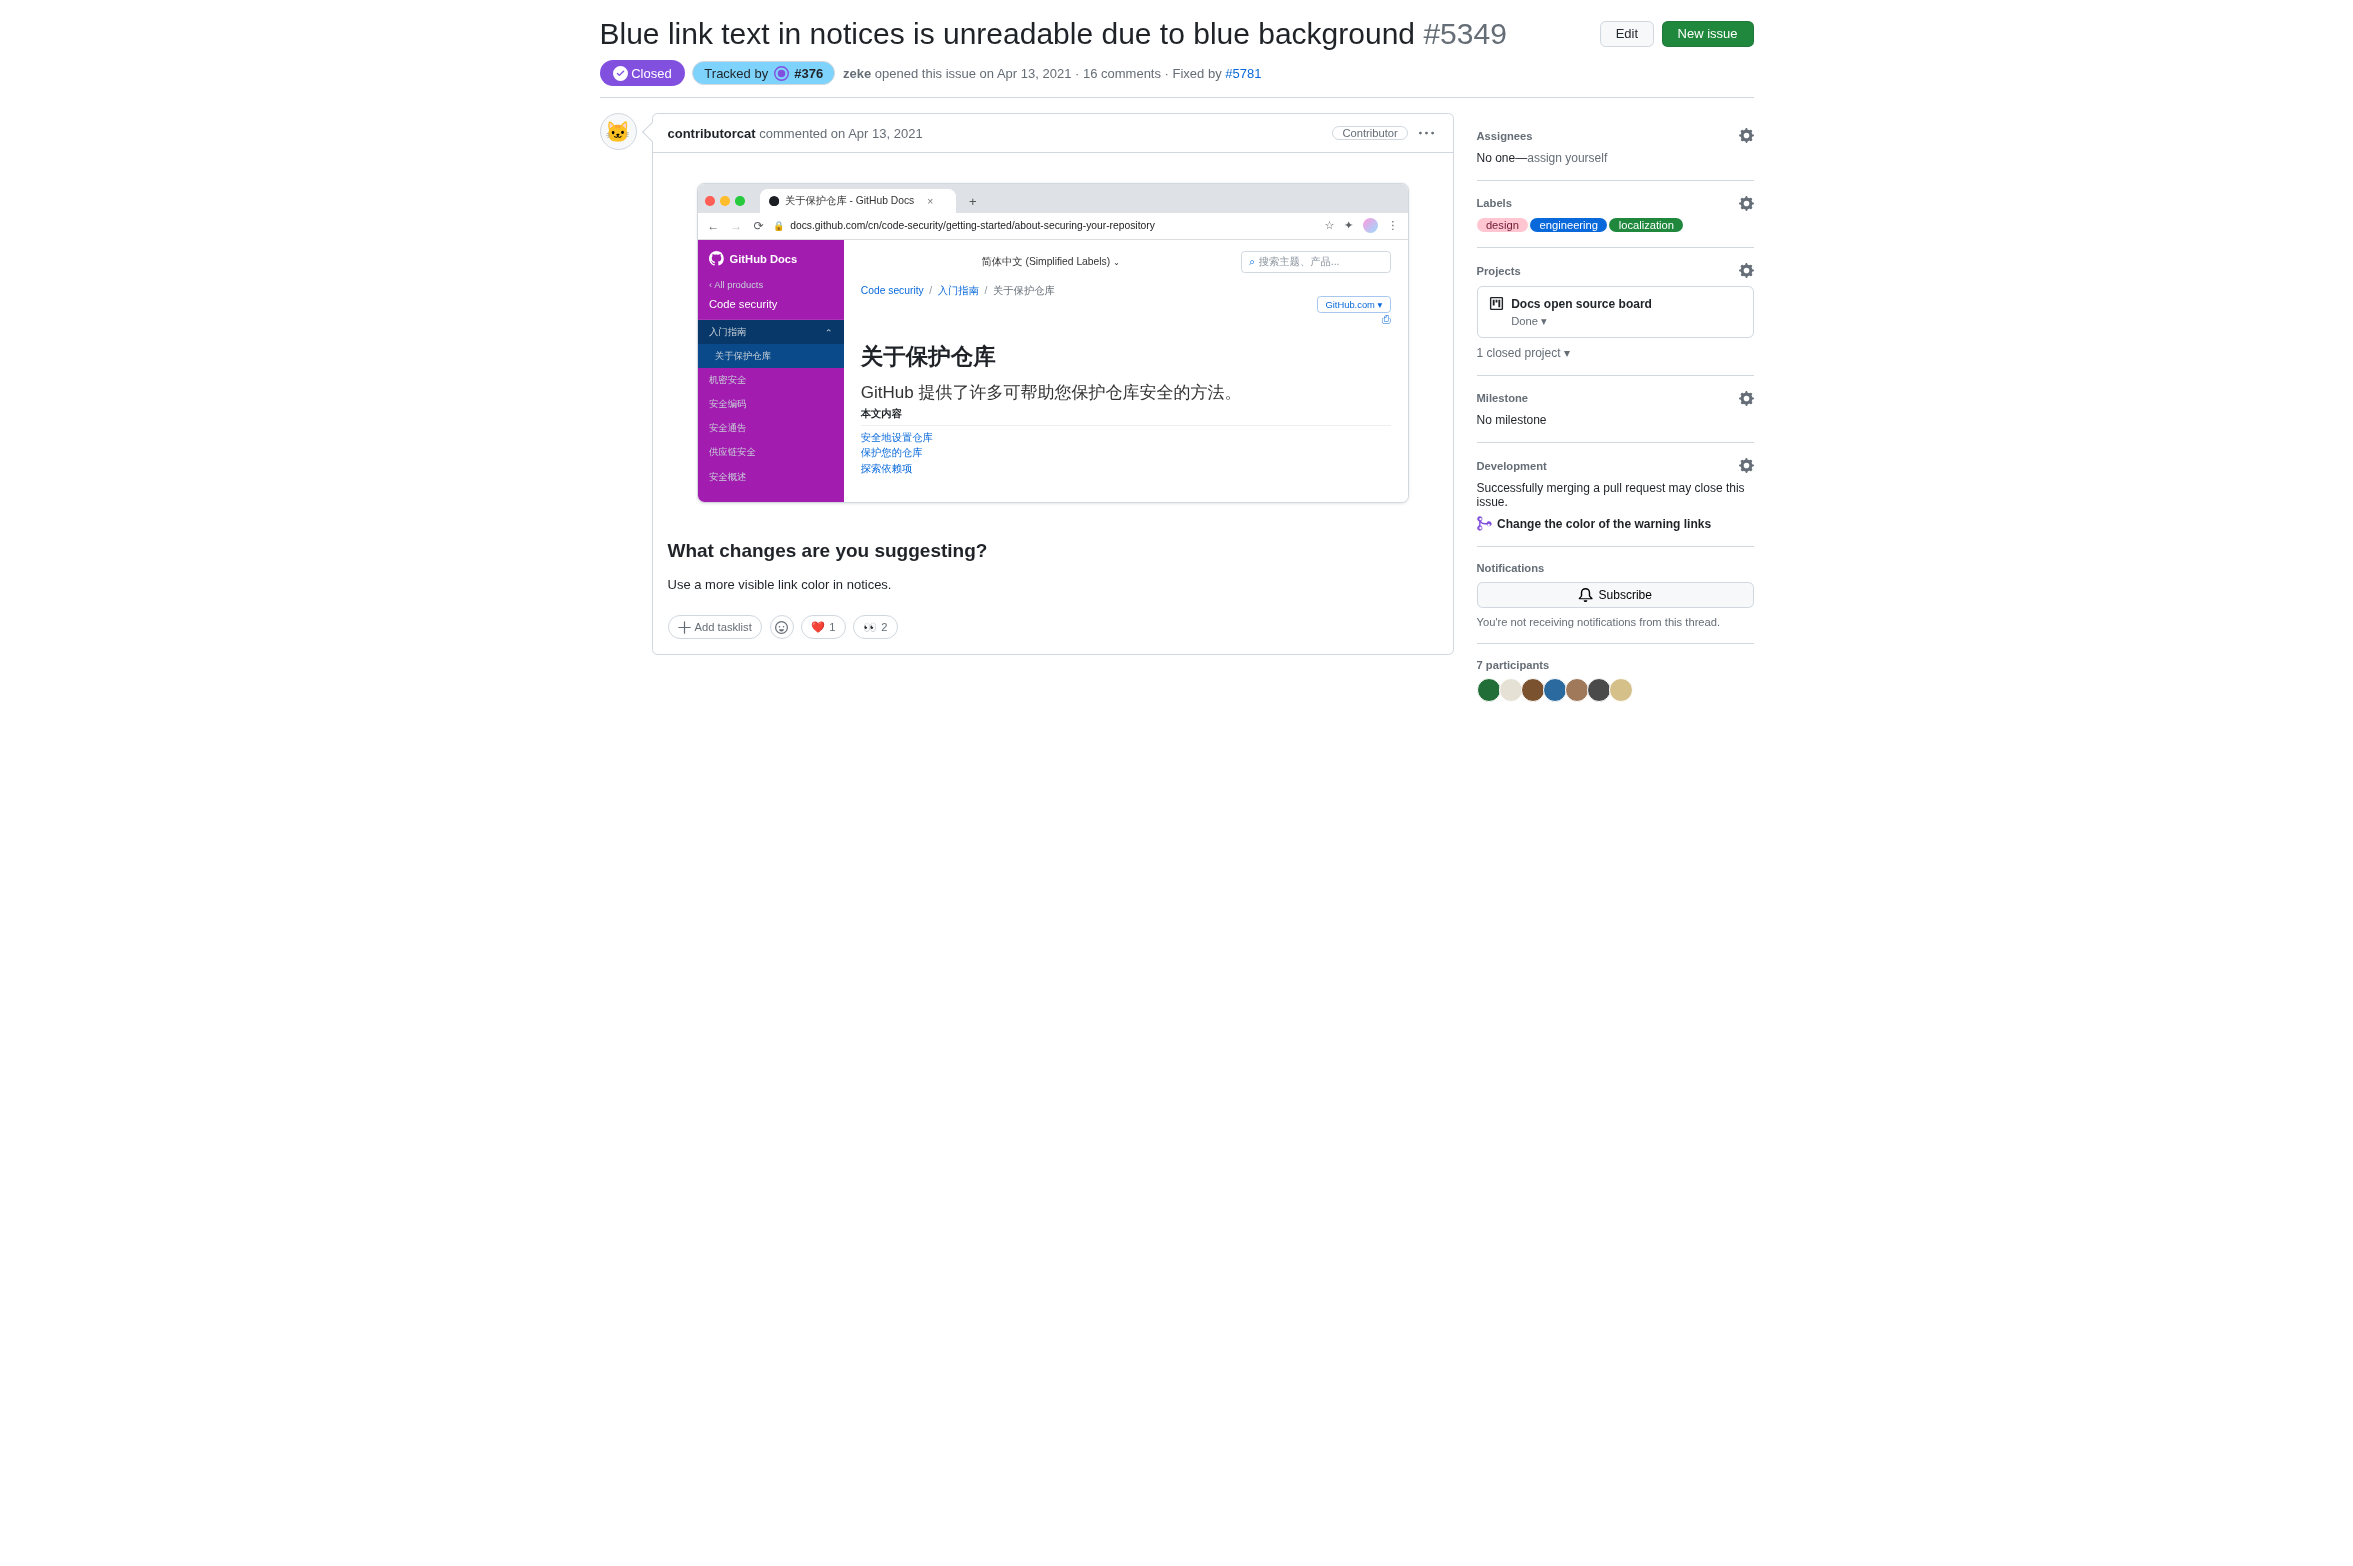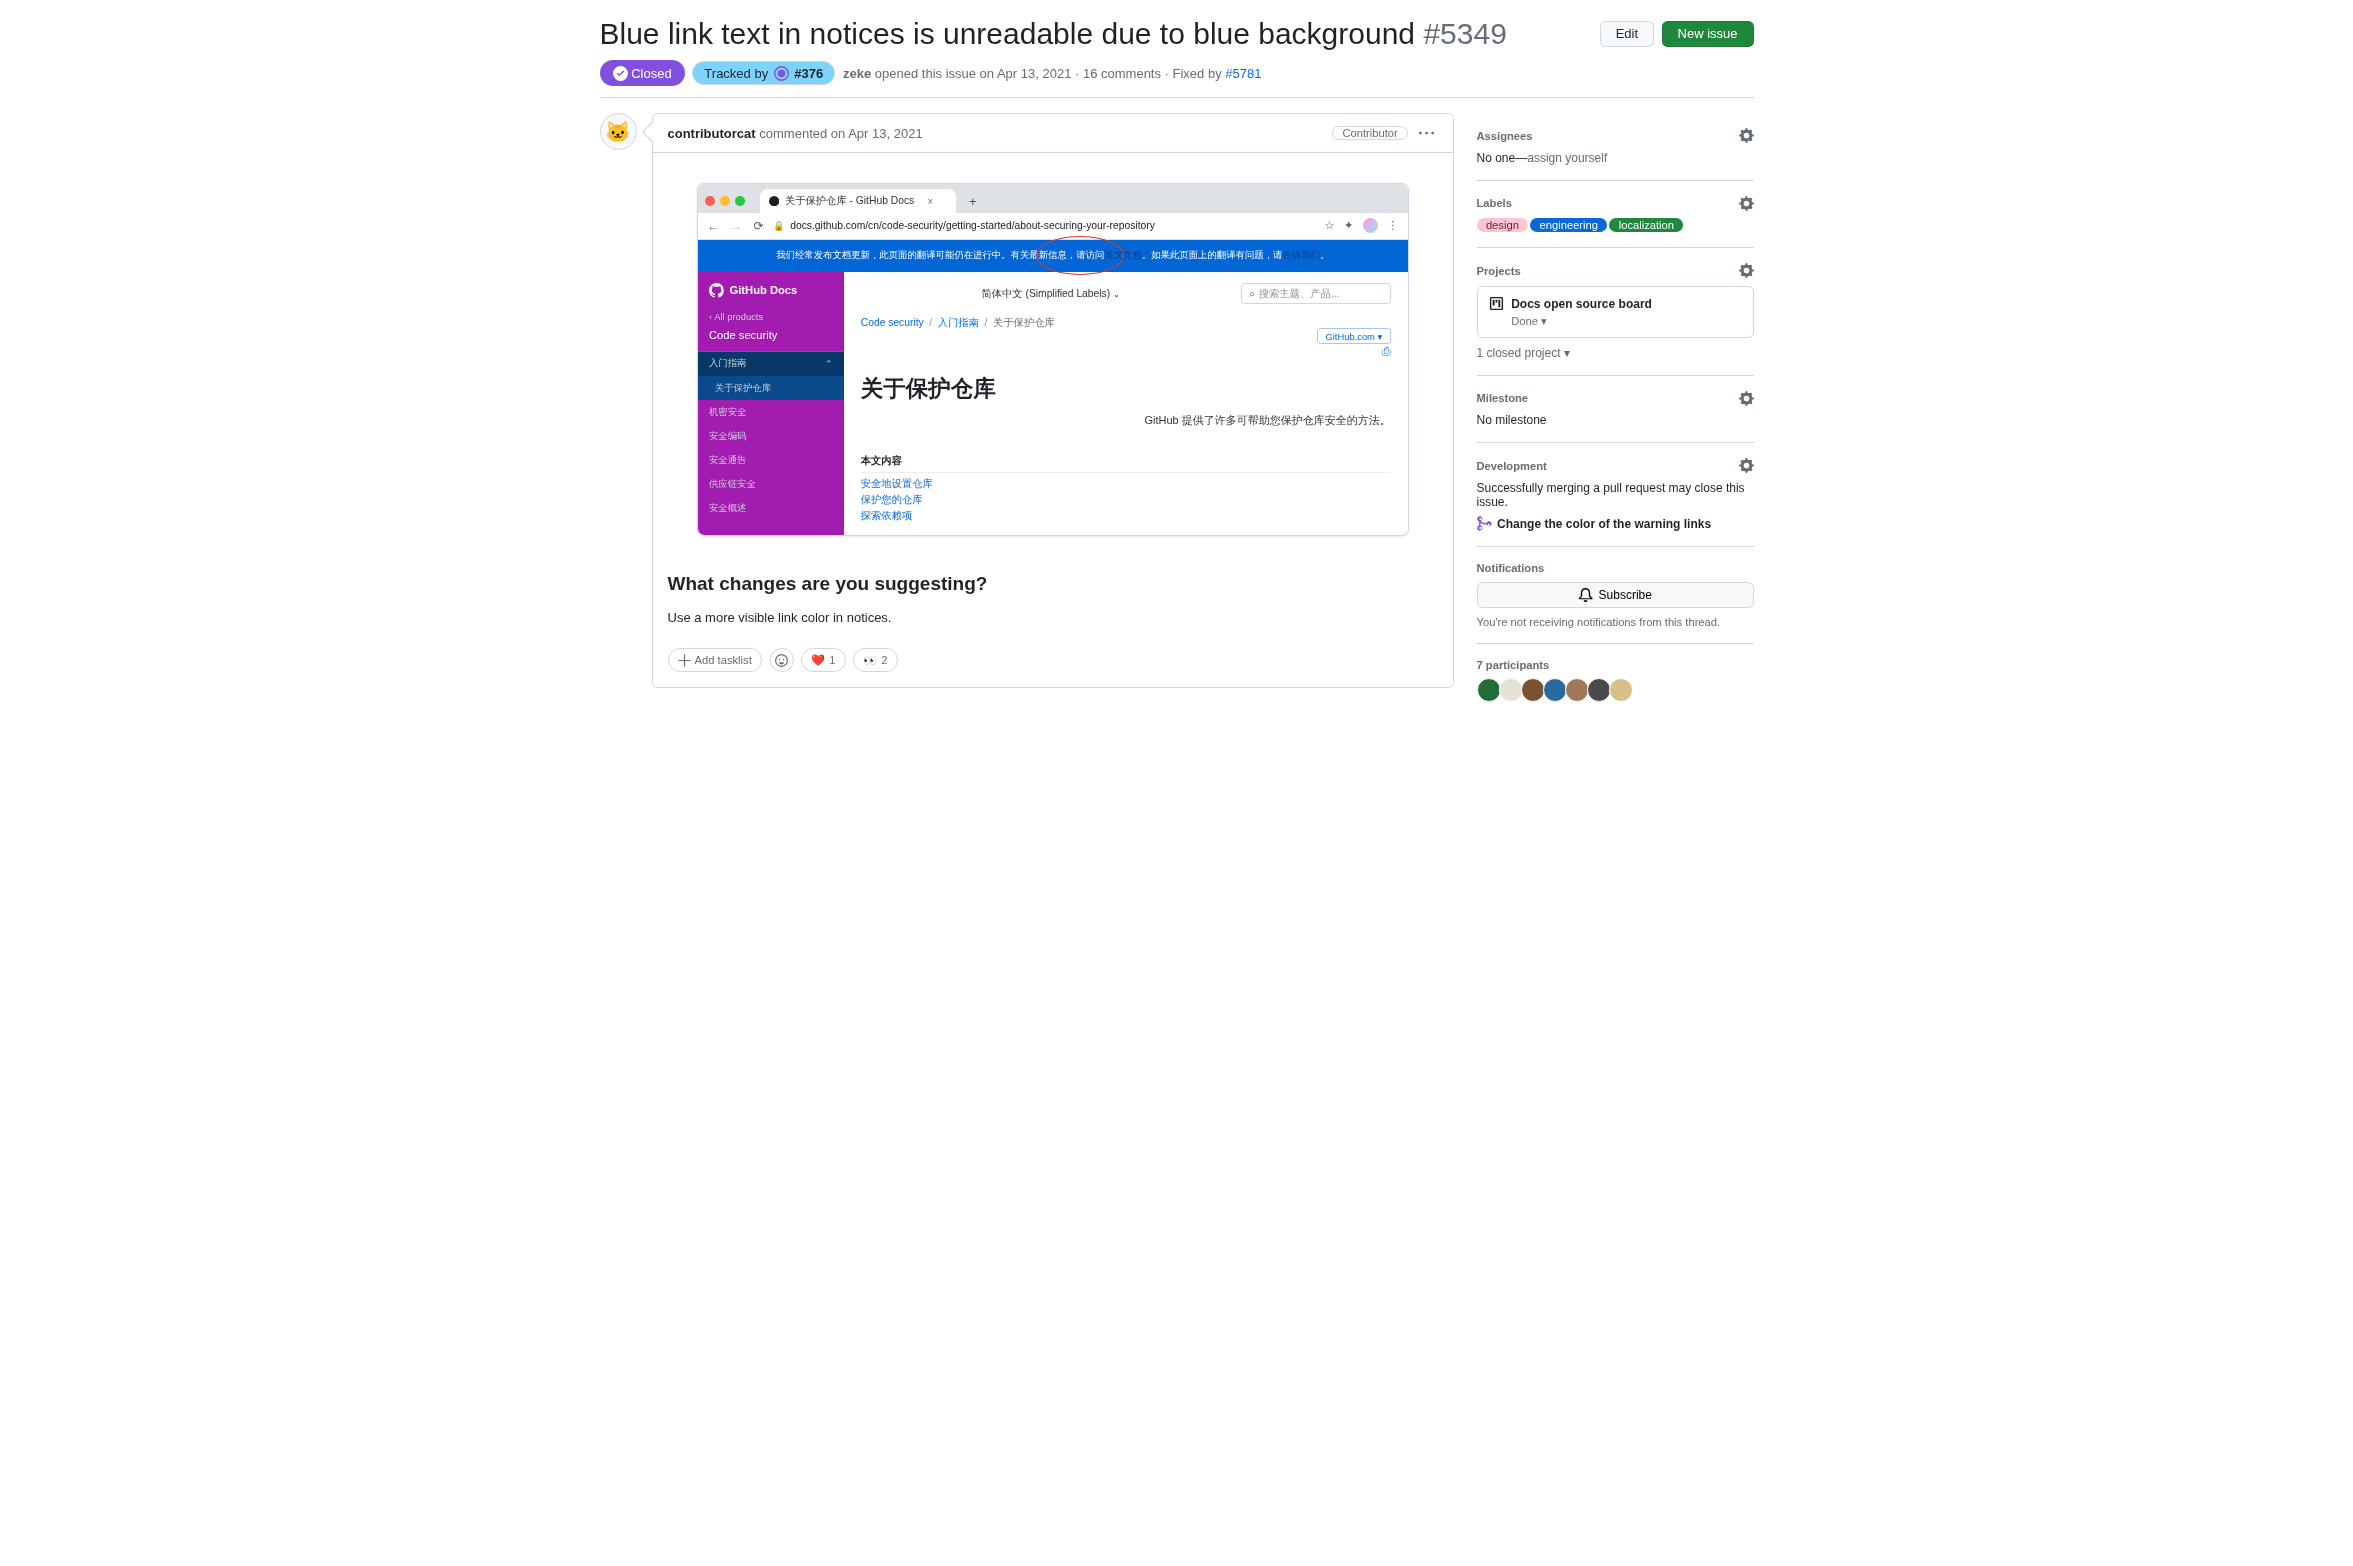--- a/index.html
+++ b/index.html
@@ -72,21 +72,21 @@
 .ss-main { flex: 1; padding: 11.2px 17px; background: #fff; }
 .ss-toprow { display: flex; justify-content: space-between; align-items: center; margin-bottom: 11.2px; font-size: 10.3px; }
 .ss-lang { color: #333; }
 .ss-search { border: 0.9px solid #d0d7de; border-radius: 3.7px; padding: 2.8px 7.5px; font-size: 10.3px; color: #0969da; display: flex; align-items: center; gap: 3.7px; width: 150px;}
 .ss-search .ph { color: #8b949e; }
 .ss-crumb { font-size: 10.3px; color: #0969da; display: flex; align-items: center; gap: 5.6px; margin-bottom: 15px; }
 .ss-crumb .sep { color: #8b949e; }
 .ss-crumb .cur { color: #656d76; }
 .ss-ghbtn { float: right; border: 0.9px solid #a7c7f0; color: #0969da; border-radius: 3.7px; font-size: 9.4px; padding: 1.9px 7.5px; margin-top: -17px; }
 .ss-h1 { font-size: 22.5px; font-weight: 600; margin: 28px 0 9.4px; }
-.ss-desc { font-size: 11px; color: #333; margin-bottom: 26px; text-align: right; }
+.ss-desc { font-size: 17px; color: #333; margin-bottom: 3px; }
 .ss-toc-h { font-size: 10.3px; font-weight: 600; border-bottom: 0.9px solid #eee; padding-bottom: 3.7px; margin-bottom: 3.7px; }
 .ss-toc a { display: block; font-size: 10.3px; padding: 0.9px 0; }
 .ss-print { float: right; color: #0969da; font-size: 11.2px; }
 
 
 .comment-footer { padding: 7.5px 15px 15px; display: flex; gap: 7.5px; align-items: center; }
 .footer-btn { display: inline-flex; align-items: center; gap: 3.7px; border: 0.9px solid #d0d7de; border-radius: 2em; padding: 1.9px 9.4px; font-size: 11.2px; color: #656d76; cursor: pointer; height: 24px; }
 .footer-btn.round { border-radius: 50%; width: 24px; justify-content: center; padding: 0; }
 
 
@@ -198,24 +198,20 @@
                     <span class="lock">🔒</span>
                     <span>docs.github.com/cn/code-security/getting-started/about-securing-your-repository</span>
                   </div>
                 <div class="right-icons">
                     <span>☆</span>
                     <span>✦</span>
                     <span style="width:15px;height:15px;border-radius:50%;background:linear-gradient(135deg,#f9d,#9df);display:inline-block"></span>
                     <span>⋮</span>
                   </div>
               </div>
-              <div class="ss-banner">
-                <span>我们经常发布文档更新，此页面的翻译可能仍在进行中。有关最新信息，请访问</span><span class="dark-link">英文文档</span><span>。如果此页面上的翻译有问题，请</span><span class="dark-link">告诉我们</span><span>。</span>
-                <div class="ss-circle"></div>
-              </div>
               <div class="ss-content">
                 <div class="ss-sidebar">
                   <div class="ss-logo">
                       <svg width="15" height="15" viewBox="0 0 16 16" fill="#fff">
                         <path d="M8 0a8 8 0 00-2.53 15.59c.4.07.55-.17.55-.38v-1.5c-2.23.49-2.7-1.07-2.7-1.07-.36-.93-.89-1.17-.89-1.17-.73-.5.06-.49.06-.49.8.06 1.23.83 1.23.83.72 1.23 1.88.87 2.34.67.07-.52.28-.88.51-1.08-1.78-.2-3.64-.89-3.64-3.95 0-.87.31-1.59.82-2.15-.08-.2-.36-1.02.08-2.12 0 0 .67-.21 2.2.82a7.65 7.65 0 014 0c1.53-1.04 2.2-.82 2.2-.82.44 1.1.16 1.92.08 2.12.51.56.82 1.27.82 2.15 0 3.07-1.87 3.75-3.65 3.95.29.25.54.73.54 1.48v2.2c0 .21.15.46.55.38A8 8 0 008 0z"></path>
                       </svg>
                       <span>GitHub Docs</span>
                     </div>
                   <div class="ss-back">‹ <span>All products</span></div>
                   <div class="ss-sec">Code security</div>

